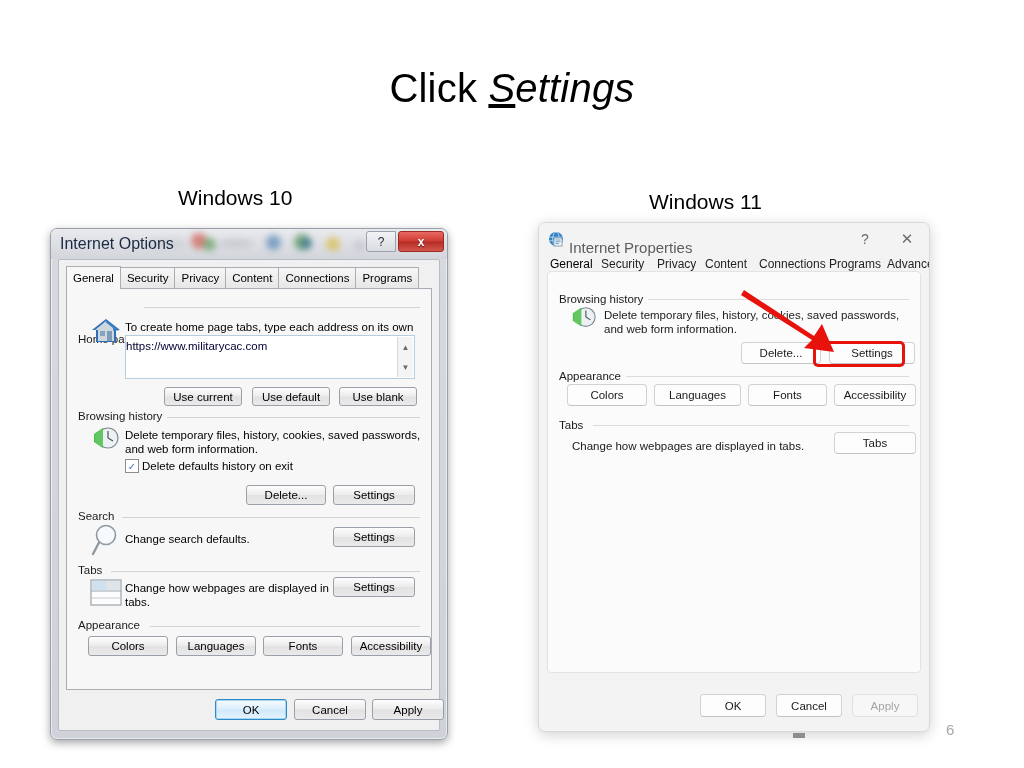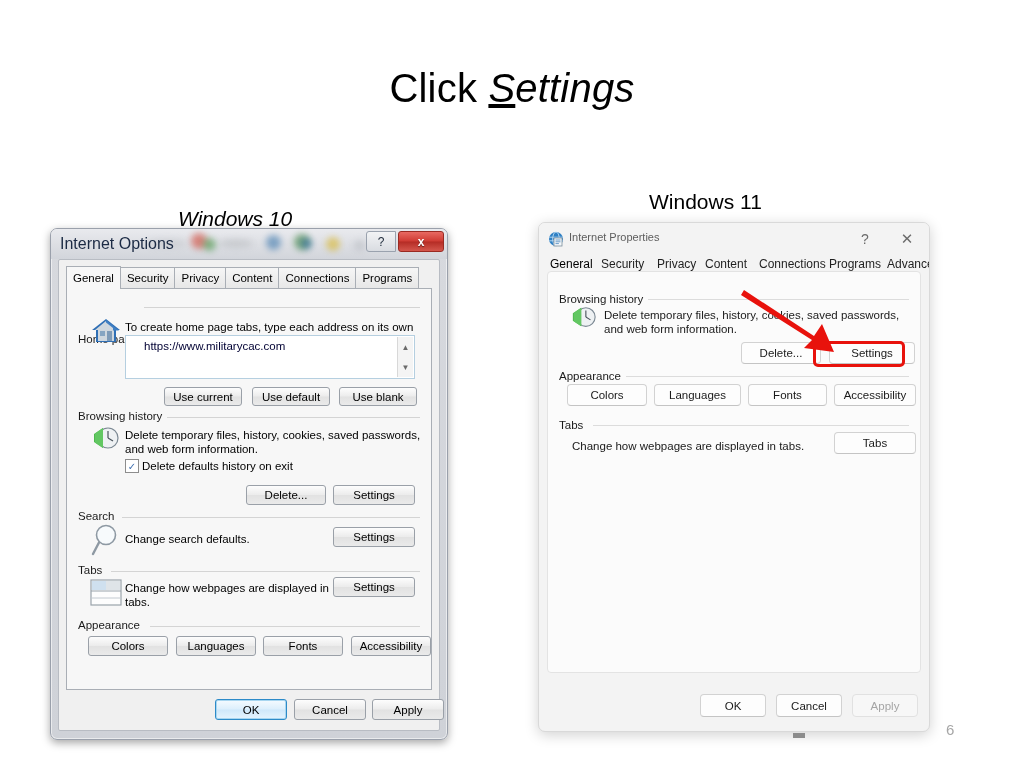--- a/index.html
+++ b/index.html
@@ -16,21 +16,21 @@
     position: absolute; left: 0; top: 66px; width: 1024px;
     text-align: center;
     font-size: 40px; font-weight: 400; color: #000;
     letter-spacing: .2px;
   }
   .slide-title .em { font-style: italic; }
   .slide-title .em .ul { text-decoration: underline; }
 
   
   .cap { position: absolute; font-size: 21px; color:#000; font-weight: 400; }
-  #cap-win10 { left: 178px; top: 207px; font-style: italic; }
+  #cap-win10 { left: 178px; top: 186px; }
   #cap-win11 { left: 649px; top: 190px; }
 
   
   .page-num {
     position:absolute; left: 946px; top: 721px;
     font-size: 15px; color:#a6a6a6;
   }
 
   
   #win10 {
@@ -97,21 +97,21 @@
     background: linear-gradient(180deg,#fdfdfd 0%, #ececec 48%, #e2e2e2 52%, #eaeaea 100%);
     border:1px solid #9aa0a8; border-radius:3px;
     font-size:11.5px; color:#000; text-align:center;
     display:flex; align-items:center; justify-content:center;
   }
   .btn10.primary { border-color:#2c8ac8; box-shadow: 0 0 0 1px #a8d6f0 inset;
       background: linear-gradient(180deg,#f5fbff 0%, #ddeffc 48%, #cfe8fa 52%, #e6f4fe 100%); }
 
   .urlbox {
     position:absolute; background:#fff; border:1px solid #b5cfe0;
-    font-size: 11.5px; color:#003; padding: 4px 18px; box-sizing:border-box;
+    font-size: 11.5px; color:#003; padding: 4px 0; box-sizing:border-box;
   }
   .spin { position:absolute; right:1px; width:15px; background:#f4f4f4; border-left:1px solid #d8d8d8;
           display:flex; align-items:center; justify-content:center; font-size:8px; color:#6a6a6a;}
 
   .chk { position:absolute; width:12px; height:12px; background:#fff; border:1px solid #8d8d8d;
          display:flex; align-items:center; justify-content:center; font-size:10px; color:#3f6fb0; }
 
   
   .ico { position:absolute; }
   .ico svg { display:block; }
@@ -119,21 +119,21 @@
   
   #win11 {
     position:absolute; left: 538px; top: 222px; width: 392px; height: 510px;
     background:#f3f3f3; border:1px solid #d9d9d9; border-radius:7px;
     box-shadow: 0 3px 14px rgba(0,0,0,.18);
     box-sizing:border-box; overflow:hidden;
   }
   #win11 .t11 {
     position:absolute; left:0; top:0; right:0; height:32px; background:#f3f3f3;
   }
-  .w11-title { position:absolute; left:30px; top:8px; font-size:11px; color:#5d5d5d; }
+  .w11-title { position:absolute; left:30px; top:16px; font-size:15px; color:#5d5d5d; }
   .w11-help, .w11-close {
     position:absolute; top:0; height:32px; width:36px; display:flex;
     align-items:center; justify-content:center; color:#6b6b6b; font-size:14px;
   }
   .w11-help { right:46px; }
   .w11-close { right:4px; font-size:15px; }
   #win11 .body11 {
     position:absolute; left:8px; right:8px; top:48px; bottom:58px;
     background:#fbfbfb; border:1px solid #e3e3e3; border-radius:4px;
   }

